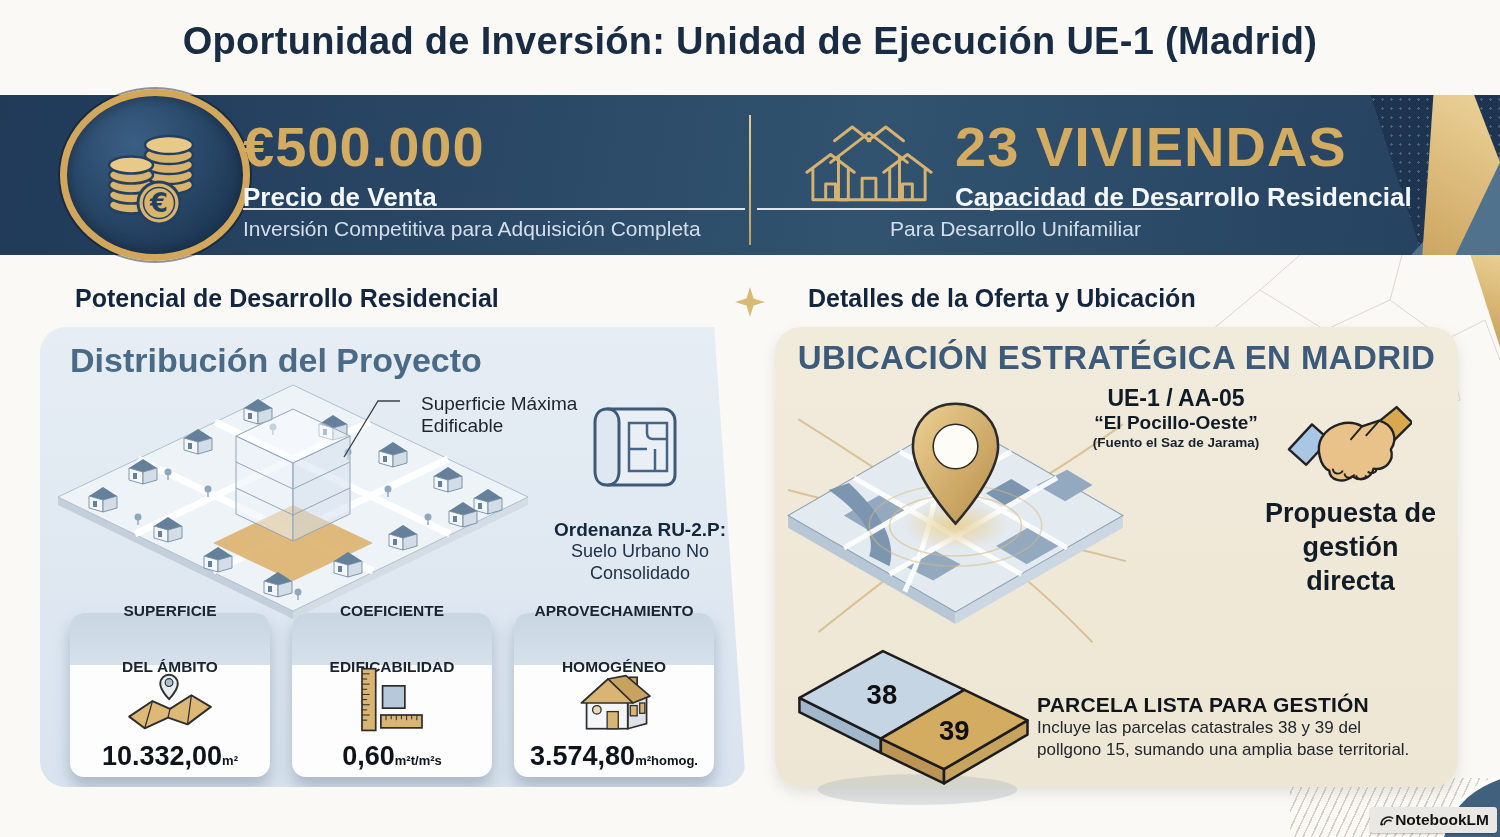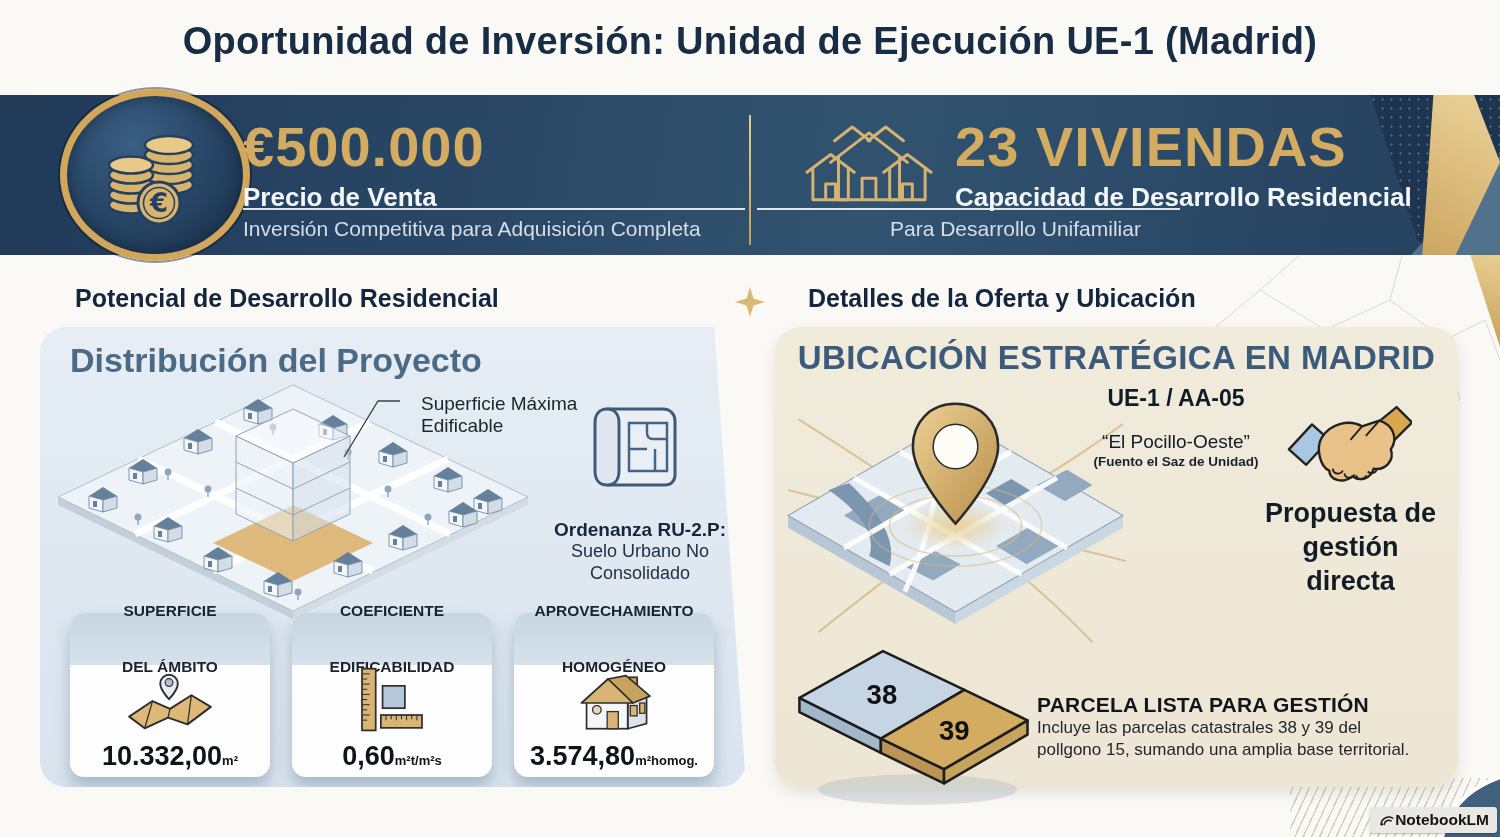--- a/index.html
+++ b/index.html
@@ -93,21 +93,21 @@
     font-size:15.5px;font-weight:800;color:#1a2330;line-height:1.2;text-align:center;gap:37px;
   }
   .card-icon{height:76px;display:flex;align-items:center;justify-content:center;}
   .card-value-row{display:flex;align-items:baseline;justify-content:center;}
   .card-value{font-size:27px;font-weight:800;color:#0d141b;}
   .card-unit{font-size:13px;font-weight:800;color:#0d141b;}
 
   
   .loc-block{left:312px;top:58px;width:178px;text-align:center;}
   .loc-code{font-size:23px;font-weight:800;color:#101b28;}
-  .loc-name{font-size:19px;font-weight:400;color:#101b28;margin-top:19px;}
+  .loc-name{font-size:19px;font-weight:700;color:#101b28;margin-top:0;}
   .loc-muni{font-size:13.5px;font-weight:800;color:#18222e;margin-top:1px;}
   .proposal{left:483px;top:170px;width:185px;text-align:center;
     font-size:27px;font-weight:800;color:#121c26;line-height:1.25;}
   .parcel-info{left:262px;top:366px;width:408px;}
   .parcel-info .t{font-size:21px;font-weight:800;color:#10161c;letter-spacing:.2px;}
   .parcel-info .l{font-size:17px;color:#21272d;line-height:1.3;}
   .parcel-info .l:first-of-type{margin-top:5px;}
 
   
   .mesh{left:1140px;top:250px;z-index:0;}
@@ -409,21 +409,21 @@
       <ellipse cx="170" cy="160" rx="85" ry="40" fill="none" stroke="#d8bc80" stroke-width="1.5" opacity=".5"></ellipse>
       <ellipse cx="170" cy="160" rx="65" ry="30" fill="none" stroke="#d8bc80" stroke-width="1.5" opacity=".6"></ellipse>
       <ellipse cx="170" cy="160" rx="52" ry="24" fill="url(#glow)"></ellipse>
       <path d="M170,40 C145,40 128,58 128,82 C128,112 170,158 170,158 C170,158 212,112 212,82 C212,58 195,40 170,40 Z" fill="url(#pin)" stroke="#2b2b2b" stroke-width="2.5"></path>
       <circle cx="170" cy="82" r="22" fill="#fdfcf7" stroke="#2b2b2b" stroke-width="1.5"></circle>
     </svg>
 
     <div class="abs loc-block">
       <div class="loc-code">UE-1 / AA-05</div>
       <div class="loc-name">“El Pocillo-Oeste”</div>
-      <div class="loc-muni">(Fuento el Saz de Unidad)</div>
+      <div class="loc-muni">(Fuento el Saz de Jarama)</div>
     </div>
 
     <svg class="abs" style="left:512px;top:74px;" width="125" height="92" viewBox="0 0 130 95">
       <polygon points="2,50 26,24 44,40 20,66" fill="#a9c6e2" stroke="#222" stroke-width="2.5" stroke-linejoin="round"></polygon>
       <polygon points="92,24 114,6 130,22 110,42" fill="#d9a84e" stroke="#222" stroke-width="2.5" stroke-linejoin="round"></polygon>
       <path d="M36,38 C44,24 64,18 78,26 L96,20 C110,24 116,38 108,50 C112,62 102,72 90,70 C88,80 76,84 68,78 C58,86 44,82 44,72 C34,68 30,48 36,38 Z" fill="#e9c28a" stroke="#222" stroke-width="2.5" stroke-linejoin="round"></path>
       <g fill="none" stroke="#222" stroke-width="2">
         <path d="M78,26 L66,40 M96,20 L82,36"></path>
         <path d="M48,70 a5,4 0 0 0 10,2"></path>
           <path d="M60,75 a5,4 0 0 0 10,1"></path>

